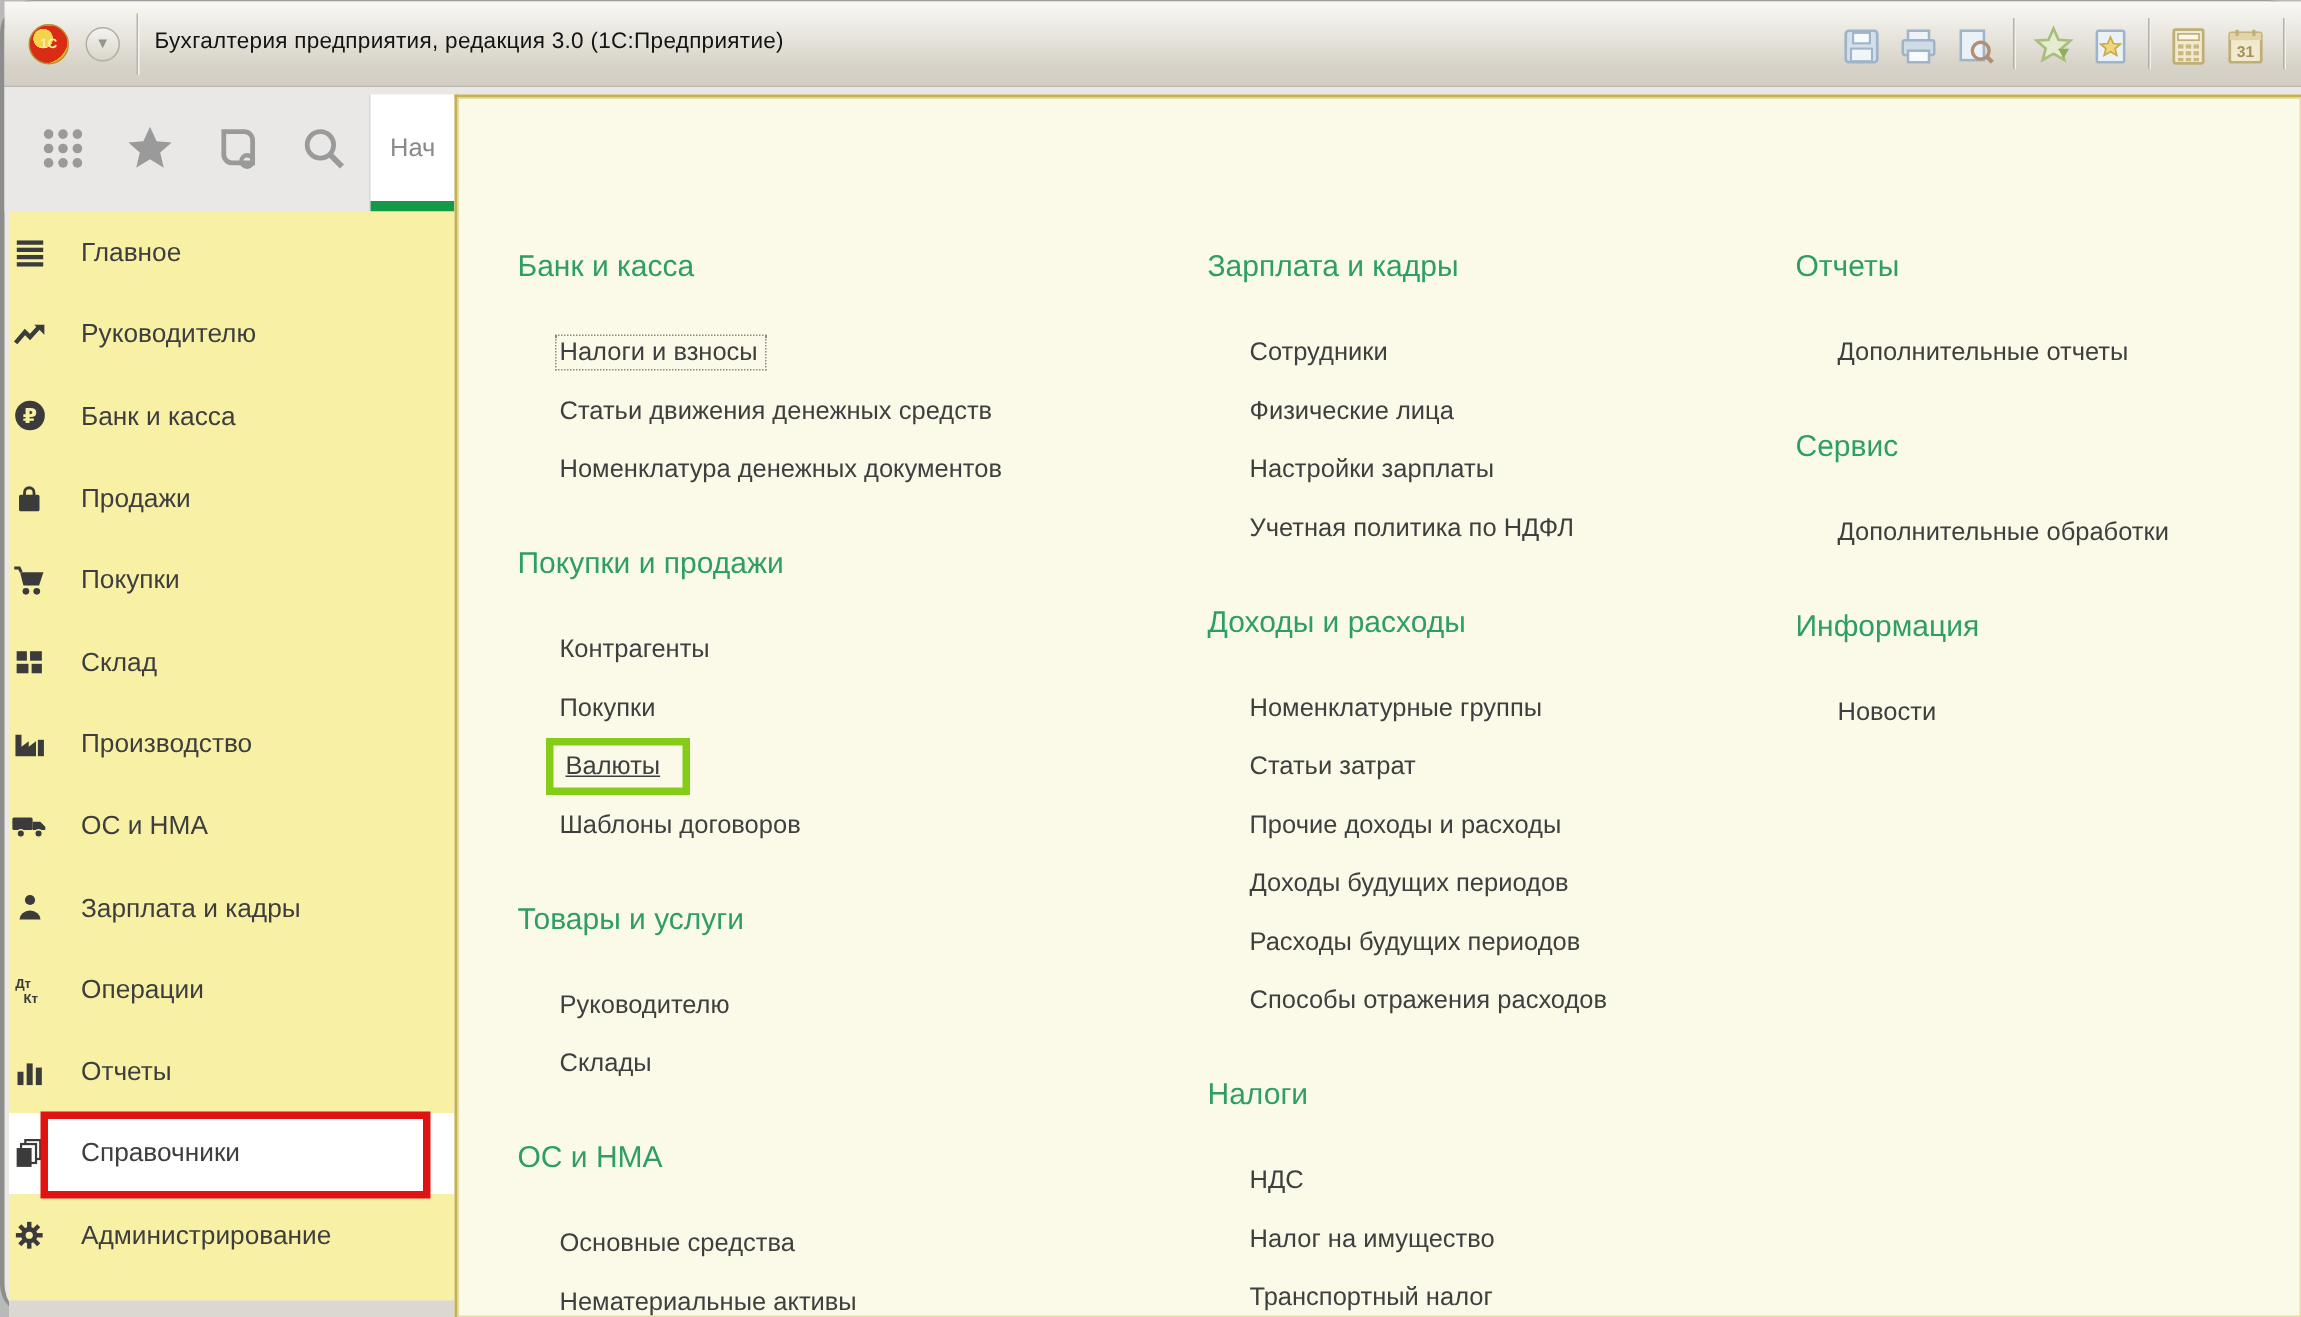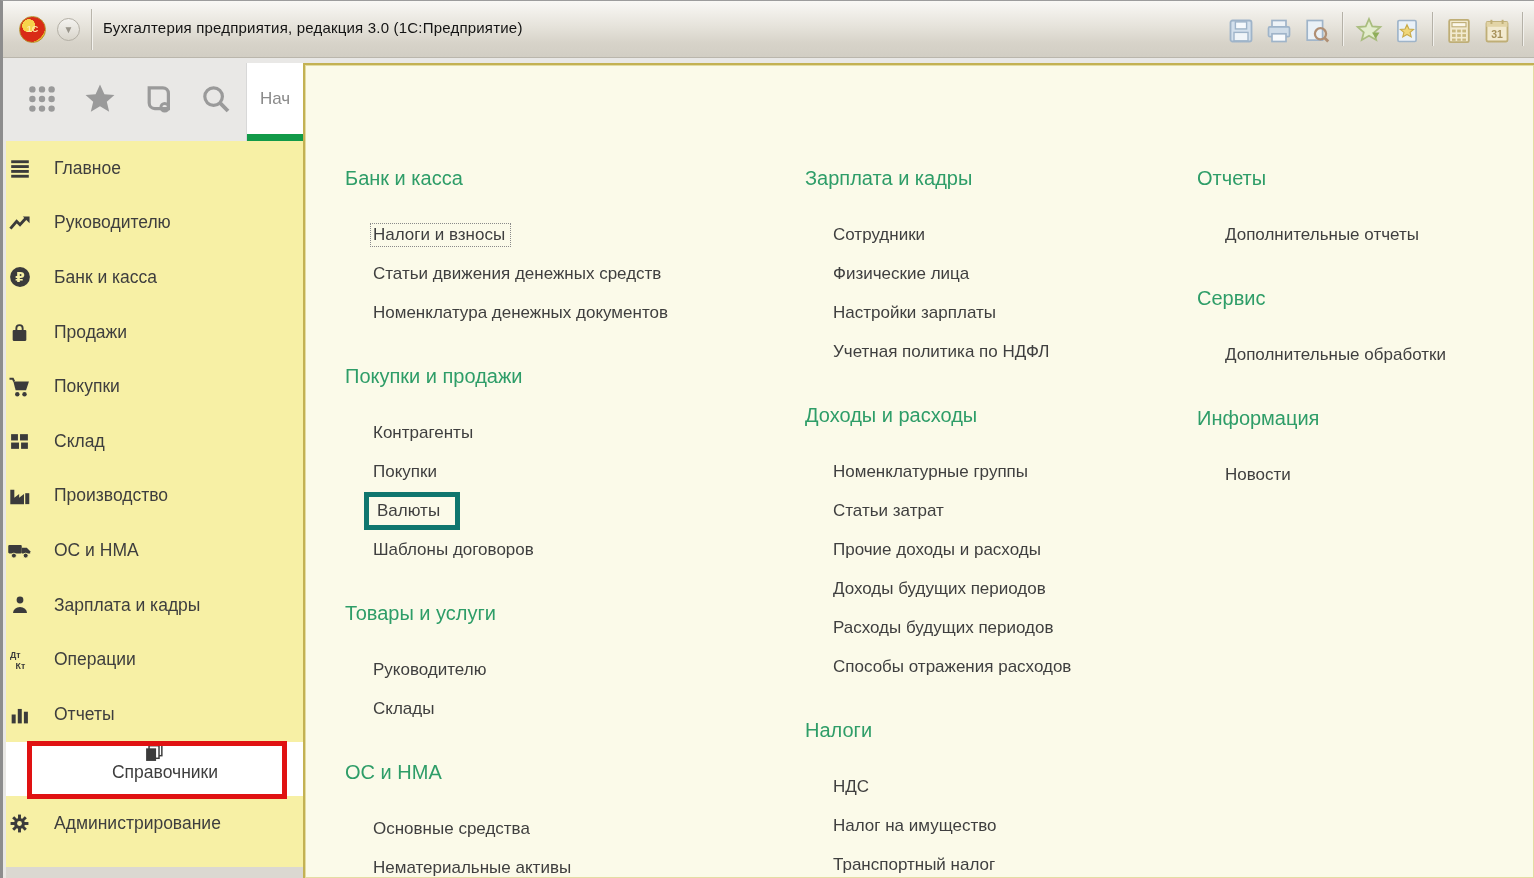--- a/index.html
+++ b/index.html
@@ -1,20 +1,20 @@
 <!DOCTYPE html>
 <html><head>
 <meta charset="utf-8">
 <style>
   * { box-sizing: border-box; margin: 0; padding: 0; }
   html, body { width: 1534px; height: 878px; overflow: hidden; }
   body { font-family: "Liberation Sans", "DejaVu Sans", sans-serif; background: #b9b9b9; }
 
   .window { position: absolute; left: 0; top: 0; width: 1534px; height: 878px;
-            background: #e9e8e4; border-left: 3px solid #8d8d8d; border-top: 1px solid #9c9c9c; }
+            background: #e9e8e4; border-left: 3px solid #8d8d8d; border-top: 1px solid #9c9c9c; border-radius: 22px; }
 
   
   .titlebar { position: absolute; left: 0; top: 0; right: 0; height: 57px;
               background: linear-gradient(#f9f8f5 0%, #e6e3db 45%, #d7d3c9 75%, #d2cec4 100%);
               border-bottom: 1px solid #bab6ac; }
   .logo-1c { position: absolute; left: 16px; top: 15px; width: 27px; height: 27px; border-radius: 50%;
              background: radial-gradient(circle at 35% 35%, #f6d34c 0 28%, #d92b16 29% 72%, #e8b92e 73%);
              border: 1px solid #b98f2c; }
   .logo-1c span { position: absolute; left: 0; right: 0; top: 7px; text-align: center;
                   font-size: 9px; font-weight: bold; color: #ffe9a8; }
@@ -37,36 +37,36 @@
   .home-tab .lbl { position: absolute; left: 13px; top: 26px; font-size: 17px; color: #8a8a8a; }
   .home-tab .under { position: absolute; left: 0; right: 0; bottom: 0; height: 7px; background: #129a49; }
 
   
   .sidebar { position: absolute; left: 3px; top: 140px; width: 297px; bottom: 11px; background: #f7f0a5; }
   .side-bottom { position: absolute; left: 3px; bottom: 0; width: 297px; height: 11px; background: #dbd8d1; }
   .side-item { position: relative; height: 54.6px; display: flex; align-items: center;
                cursor: pointer; }
   .side-icon { width: 27px; display: flex; justify-content: center; align-items: center; flex: none; }
   .side-label { margin-left: 21px; font-size: 17.5px; color: #3e3e3e; white-space: nowrap; }
-  .side-item.selected { background: #ffffff; flex-direction: column; }
+  .side-item.selected { background: #ffffff; }
   .red-frame { position: absolute; border: 5px solid #e01212; pointer-events: none; z-index: 6; }
   .frame-spr { left: 21px; top: -1px; width: 260px; height: 58px; }
 
   
   .panel { position: absolute; left: 300px; top: 62px; right: 0; bottom: 0; background: #fbfae9;
            border-left: 2px solid #c3b153; border-top: 2px solid #c3b153; box-shadow: 0 0 0 1px #e4dca2 inset; z-index: 4; }
   .m-col { position: absolute; top: 101px; }
   .m-col.c1 { left: 40px;  width: 450px; }
   .m-col.c2 { left: 500px; width: 392px; }
   .m-col.c3 { left: 892px; width: 330px; }
   .m-section { margin-bottom: 32px; }
   .m-title { font-size: 20px; line-height: 25px; color: #2e9d68; margin-bottom: 24px; cursor: default; white-space: nowrap; }
   .m-item { font-size: 17px; line-height: 39px; color: #3f3f3f; padding-left: 28px; cursor: pointer; white-space: nowrap; }
   .focus-box { border: 1px dotted #8a8a8a; padding: 1px 5px 2px 2px; margin-left: -3px; }
-  .red-box { display: inline-block; border: 5px solid #0f766e; line-height: 27px; padding: 0 15px 1px 8px; margin-left: -9px; }
+  .red-box { display: inline-block; border: 5px solid #84cc16; line-height: 27px; padding: 0 15px 1px 8px; margin-left: -9px; text-decoration: underline; }
 
   svg { display: block; }
   .dkt { font-weight: bold; }
 </style>
 </head>
 <body>
 
 <div class="window">
 
   <div class="titlebar">

